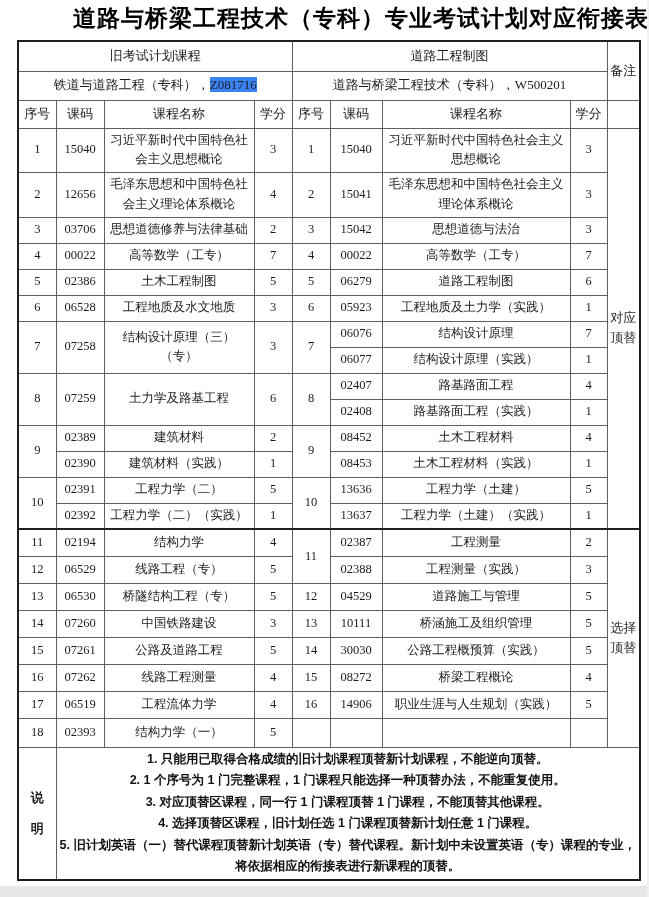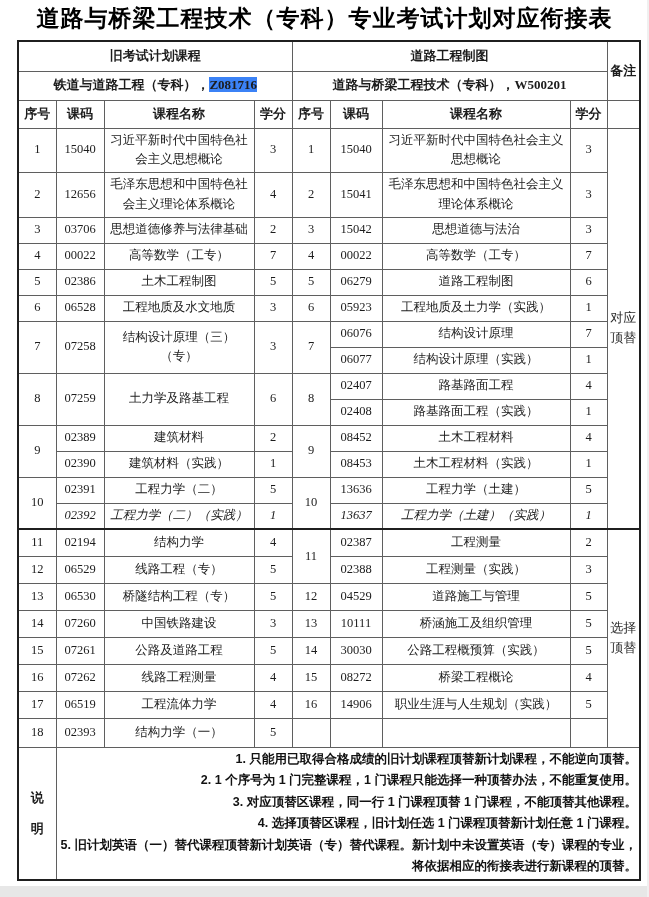--- a/index.html
+++ b/index.html
@@ -2,51 +2,51 @@
 <html><head>
 <meta charset="utf-8">
 <style>
   html,body{margin:0;padding:0;}
   body{
     width:649px;height:897px;position:relative;background:#ffffff;
     font-family:"Liberation Serif","DejaVu Serif",serif;
     color:#1c1c1c;overflow:hidden;
   }
   .page-title{
-    position:absolute;top:3px;left:0;width:649px;text-align:center;
+    position:absolute;top:3px;left:0;width:649px;text-align:right;
     font-size:23px;font-weight:bold;letter-spacing:1px;color:#000;
     font-family:"Liberation Serif","DejaVu Serif",serif;
   }
   table.main{
     position:absolute;left:17px;top:40px;width:624px;
     border-collapse:collapse;table-layout:fixed;
     border:2px solid #1f1f1f;
     font-size:12.5px;
   }
   table.main td{
     border:1px solid #5f5f5f;
     text-align:center;vertical-align:middle;
     padding:1px 2px;overflow:hidden;
     line-height:1.55;
   }
   td.name{text-align:left;padding-left:11px;padding-right:4px;}
-  td.bold{font-weight:bold;font-size:13px;}
+  td.bold{font-weight:normal;font-size:13px;}
   tr.thick td{border-top:2px solid #1f1f1f;}
   td.remark{
     line-height:1.9;word-break:break-all;padding:0 7px;
     font-size:13px;color:#2a2a2a;
   }
   .hl{background:#3b82f6;}
   .notes-label-wrap{width:1.15em;margin:8px auto;word-break:break-all;line-height:2.4;font-weight:600;
     font-family:"Liberation Sans","DejaVu Sans",sans-serif;font-size:13px;}
   td.notes-cell{text-align:left;vertical-align:middle;padding:6px 10px 6px 12px;}
   .note-line{
     font-family:"Liberation Sans","DejaVu Sans",sans-serif;
     font-weight:600;font-size:12.5px;line-height:1.72;color:#111;
-    text-align:right;
+    text-align:center;
   }
   .bottom-strip{
     position:absolute;left:0;bottom:0;width:649px;height:11px;background:#e7e7e7;
   }
   .right-edge{
     position:absolute;top:0;right:0;width:2px;height:897px;background:#f0f0f0;
   }
 </style>
 </head>
 <body>
@@ -201,21 +201,21 @@
       <tr style="height: 26px;">
         <td rowspan="2">10</td>
         <td>02391</td>
         <td class="name">工程力学（二）</td>
         <td>5</td>
         <td rowspan="2">10</td>
         <td>13636</td>
         <td class="name">工程力学（土建）</td>
         <td>5</td>
       </tr>
-      <tr style="height: 26px; font-style: italic;">
+      <tr style="height: 26px;">
         <td>02392</td>
         <td class="name">工程力学（二）（实践）</td>
         <td>1</td>
         <td>13637</td>
         <td class="name">工程力学（土建）（实践）</td>
         <td>1</td>
       </tr>
       <tr class="thick" style="height: 27px;">
         <td>11</td>
         <td>02194</td>

